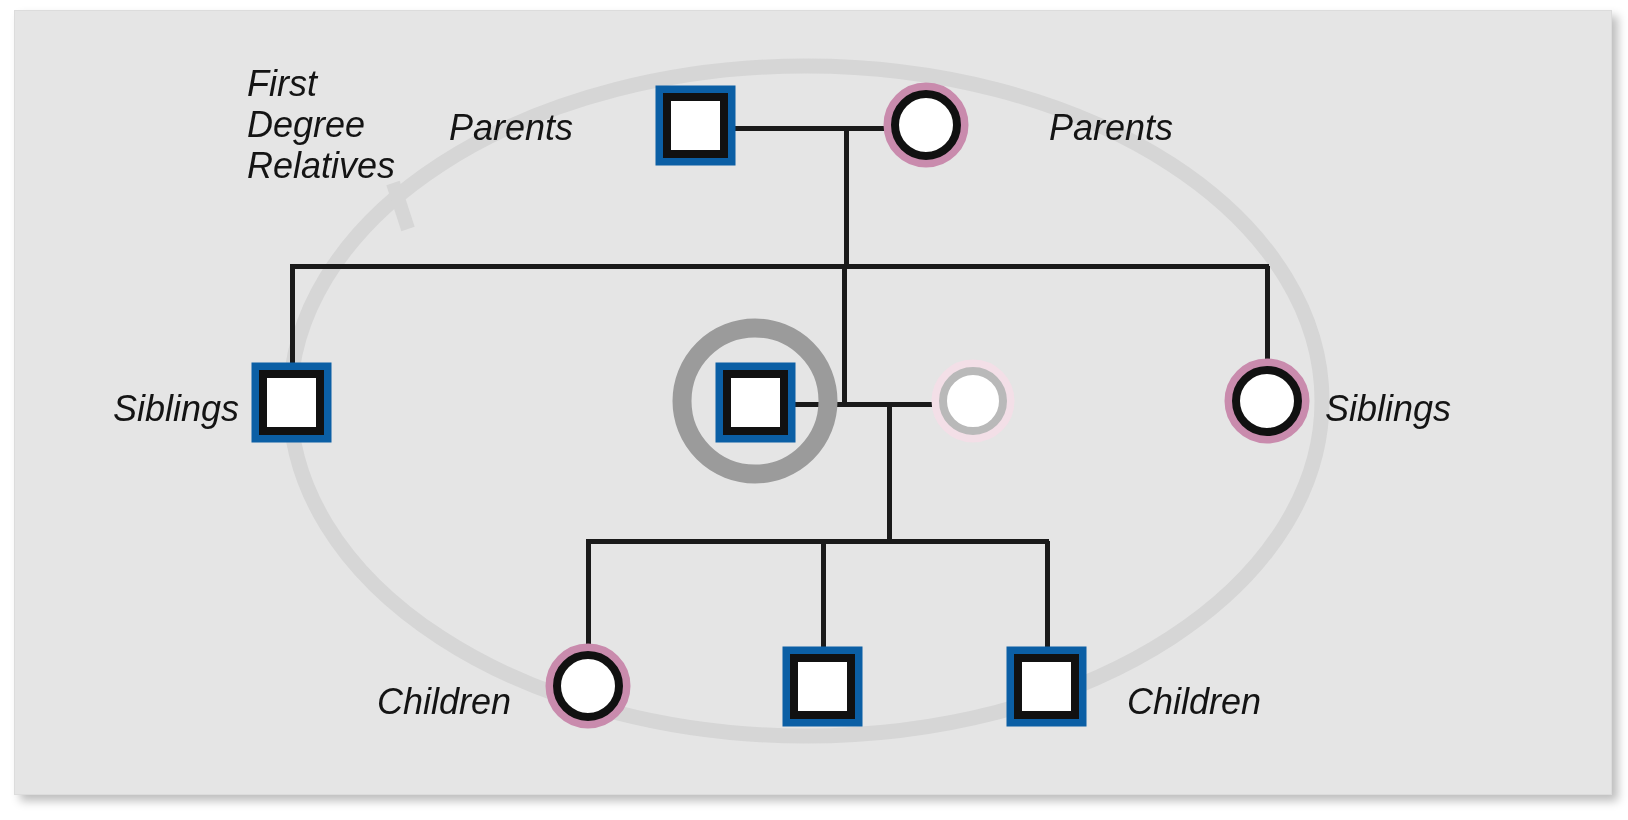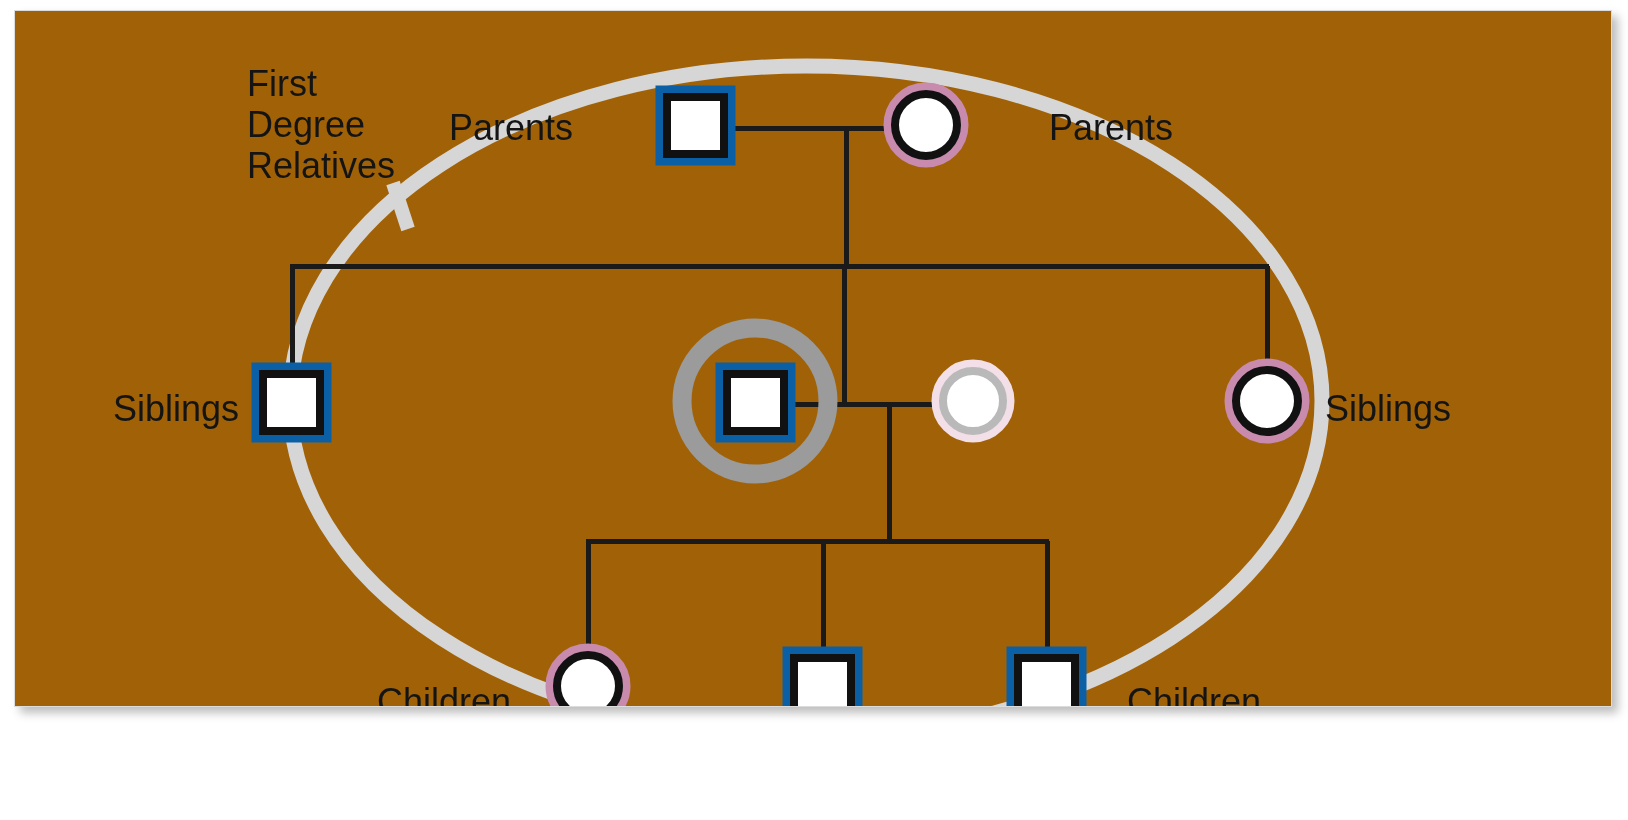--- a/index.html
+++ b/index.html
@@ -11,26 +11,27 @@
   }
   #root{
     position:relative;
     width:1628px;height:820px;
     background:#ffffff;
   }
   
   #card{
     position:absolute;
     left:14px;top:10px;
-    width:1598px;height:697px;
-    background:#a16207;
+    width:1598px;height:785px;
+    background:#e5e5e5;
     border:1px solid #dcdcdc;
     box-shadow:6px 6px 9px rgba(0,0,0,0.26);
     box-sizing:border-box;
     overflow:hidden;
+    font-style:italic;
   }
   #stage{
     position:absolute;
     left:0;top:0;
     width:1598px;height:785px;
   }
   svg#diagram{
     position:absolute;
     left:0;top:0;
     width:1598px;height:785px;

